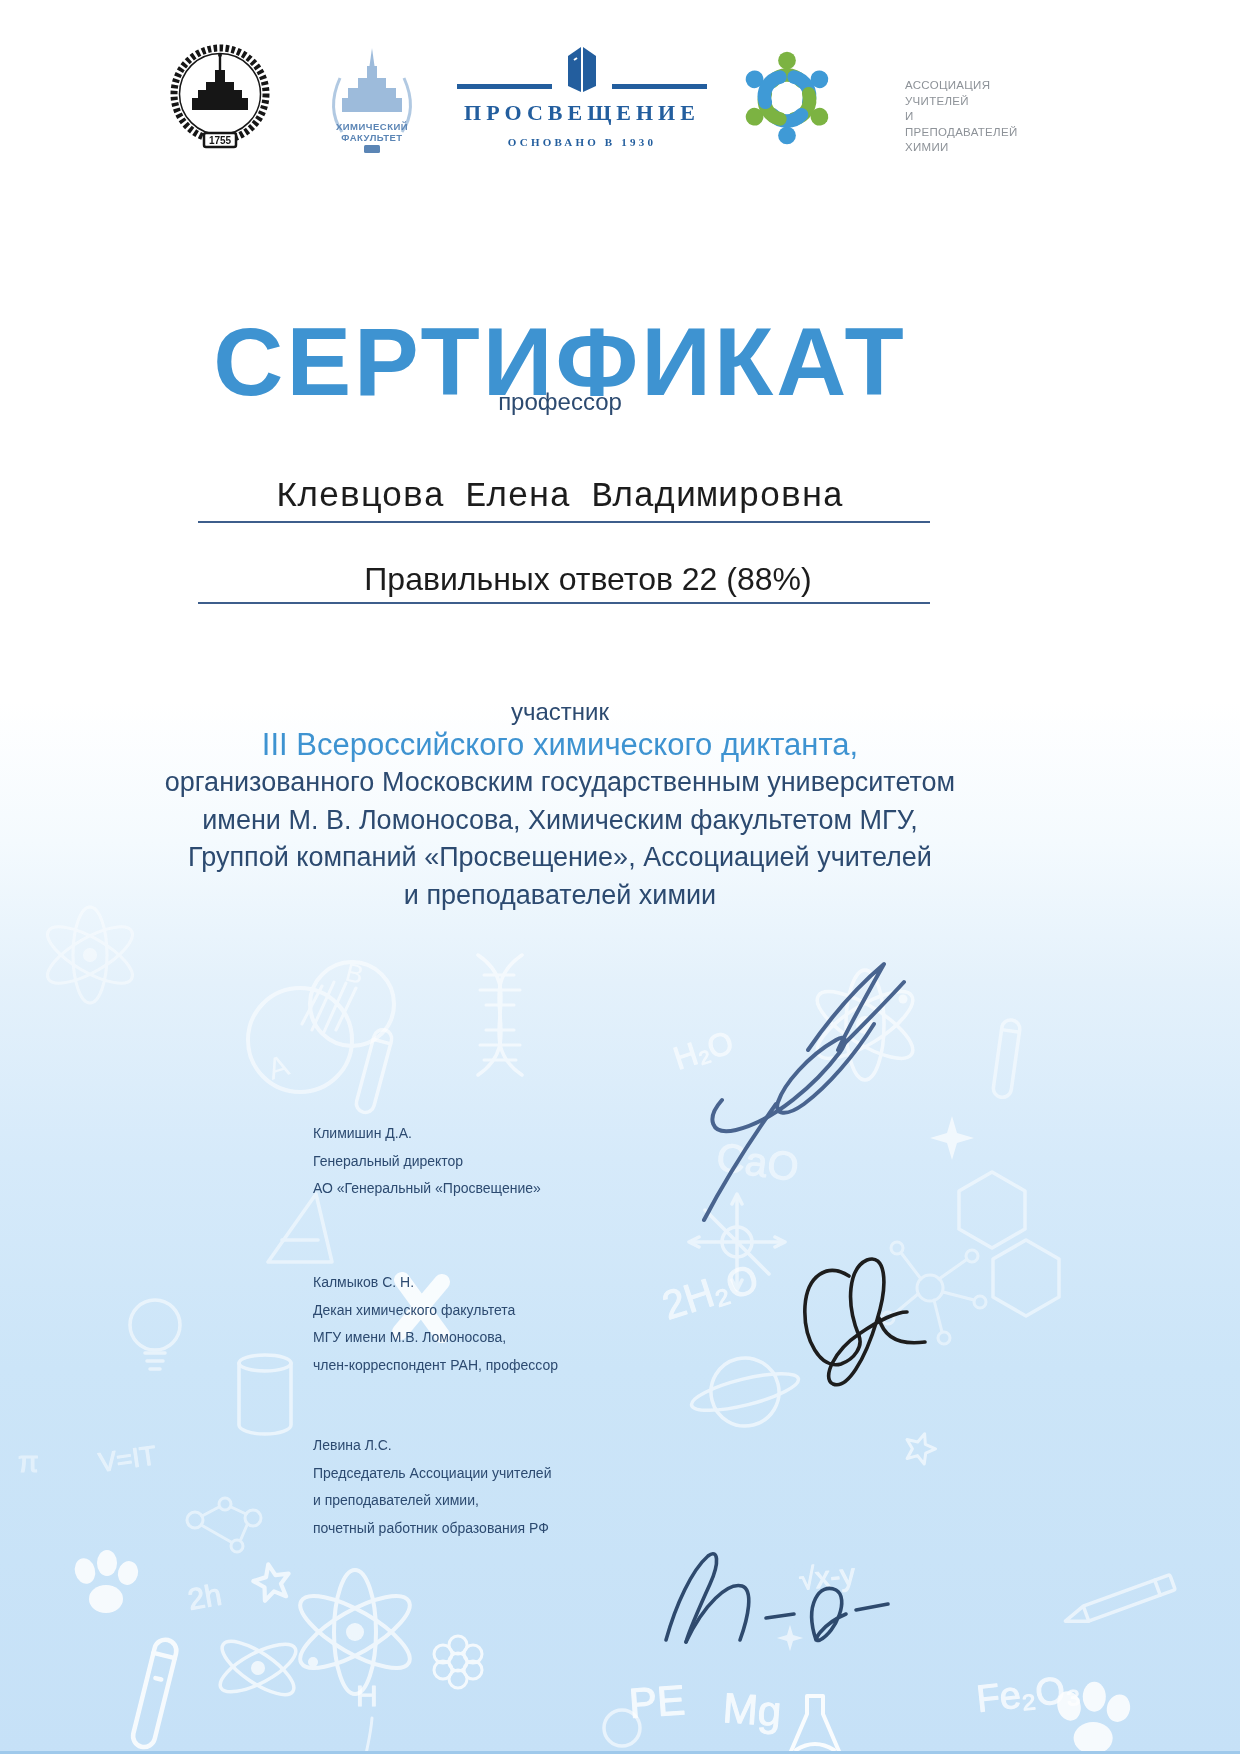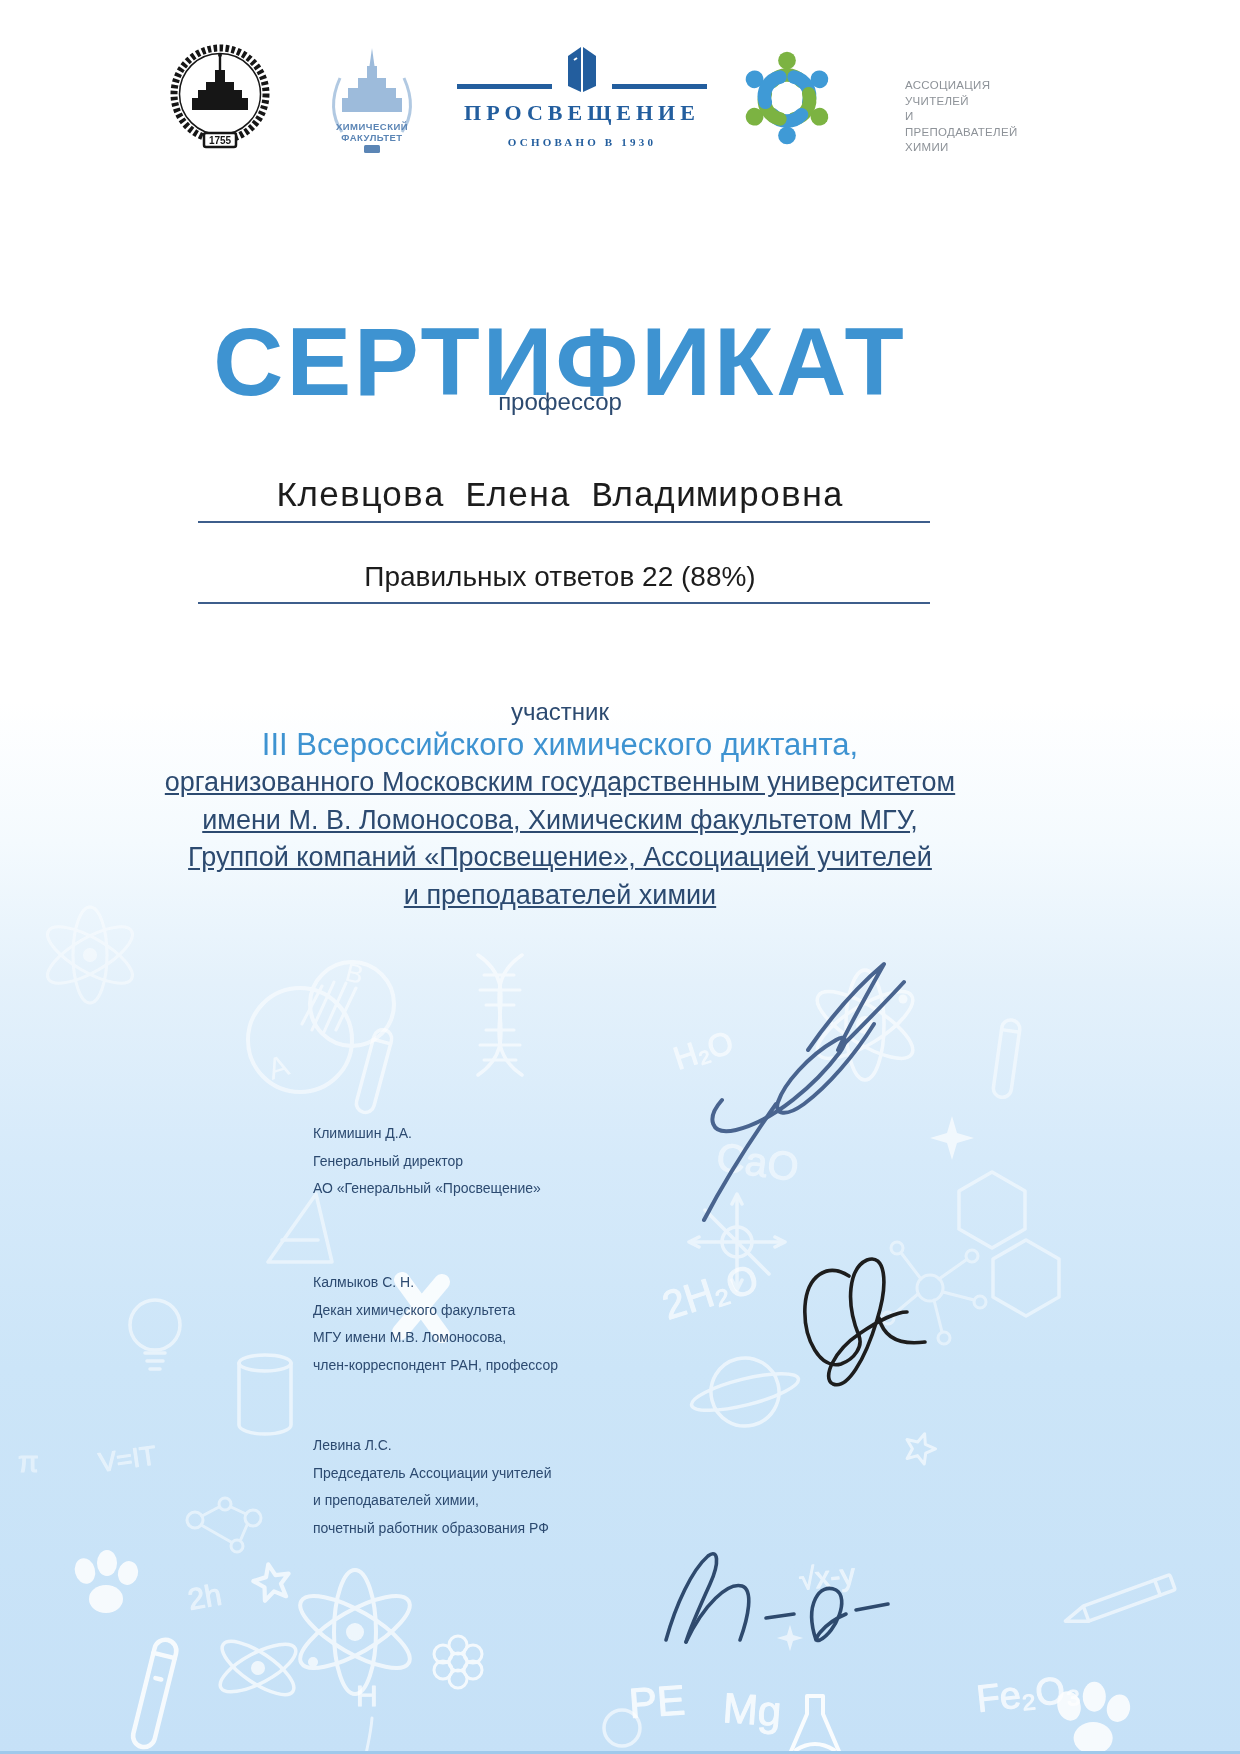--- a/index.html
+++ b/index.html
@@ -4,21 +4,21 @@
 <style>
   html,body{margin:0;padding:0;background:#fff;}
   .page{position:relative;width:1240px;height:1754px;overflow:hidden;
         font-family:"Liberation Sans",sans-serif;
         background:linear-gradient(180deg,#ffffff 0%,#ffffff 40%,#f4fafe 48%,#e4f1fb 56%,#d6eafa 66%,#cce5f8 78%,#c6e1f7 100%);}
   .abs{position:absolute;}
   .center-col{position:absolute;left:0;width:1120px;text-align:center;}
   .title{font-size:97px;font-weight:700;letter-spacing:3px;color:#3e93d1;margin-top:48px;}
   .receives{font-size:24px;color:#2c4a70;}
   .name{font-size:35px;color:#1c1c1c;}
-  .score{font-size:28px;color:#1c1c1c;}
+  .score{font-size:32px;color:#1c1c1c;padding-left:28px;}
   .underline{position:absolute;height:2px;background:#3d5e8c;}
   .role{font-size:24px;color:#2c4a70;}
   .event-title{font-size:31px;color:#3e93d1;}
   .event-lines{font-size:27px;color:#2c4a70;line-height:37.5px;}
   .sig-block{position:absolute;left:313px;font-size:14px;line-height:27.5px;color:#2c4a70;}
   .prosv-title{position:absolute;top:52px;left:0;width:250px;text-align:center;
                font-family:"Liberation Serif",serif;font-weight:700;font-size:22px;
                letter-spacing:5px;color:#235e9e;}
   .prosv-sub{position:absolute;top:88px;left:0;width:250px;text-align:center;
              font-family:"Liberation Serif",serif;font-weight:700;font-size:11px;
@@ -282,21 +282,21 @@
   <div class="center-col receives" style="top:388px;">профессор</div>
 
   <div class="center-col name" style="top:477px;font-family:Liberation Mono, monospace;">Клевцова Елена Владимировна</div>
   <div class="underline" style="left:198px;top:521px;width:732px;"></div>
 
   <div class="center-col score" style="top:561px;">Правильных ответов 22 (88%)</div>
   <div class="underline" style="left:198px;top:602px;width:732px;"></div>
 
   <div class="center-col role" style="top:698px;">участник</div>
   <div class="center-col event-title" style="top:727px;">III Всероссийского химического диктанта,</div>
-  <div class="center-col event-lines" style="top:764px;text-decoration:underline;">
+  <div class="center-col event-lines" style="top:764px;">
     <div>организованного Московским государственным университетом</div>
     <div>имени М. В. Ломоносова, Химическим факультетом МГУ,</div>
     <div>Группой компаний «Просвещение», Ассоциацией учителей</div>
     <div>и преподавателей химии</div>
   </div>
 
   <div class="sig-block" style="top:1120px;">
     <div>Климишин Д.А.</div>
     <div>Генеральный директор</div>
     <div>АО «Генеральный «Просвещение»</div>

